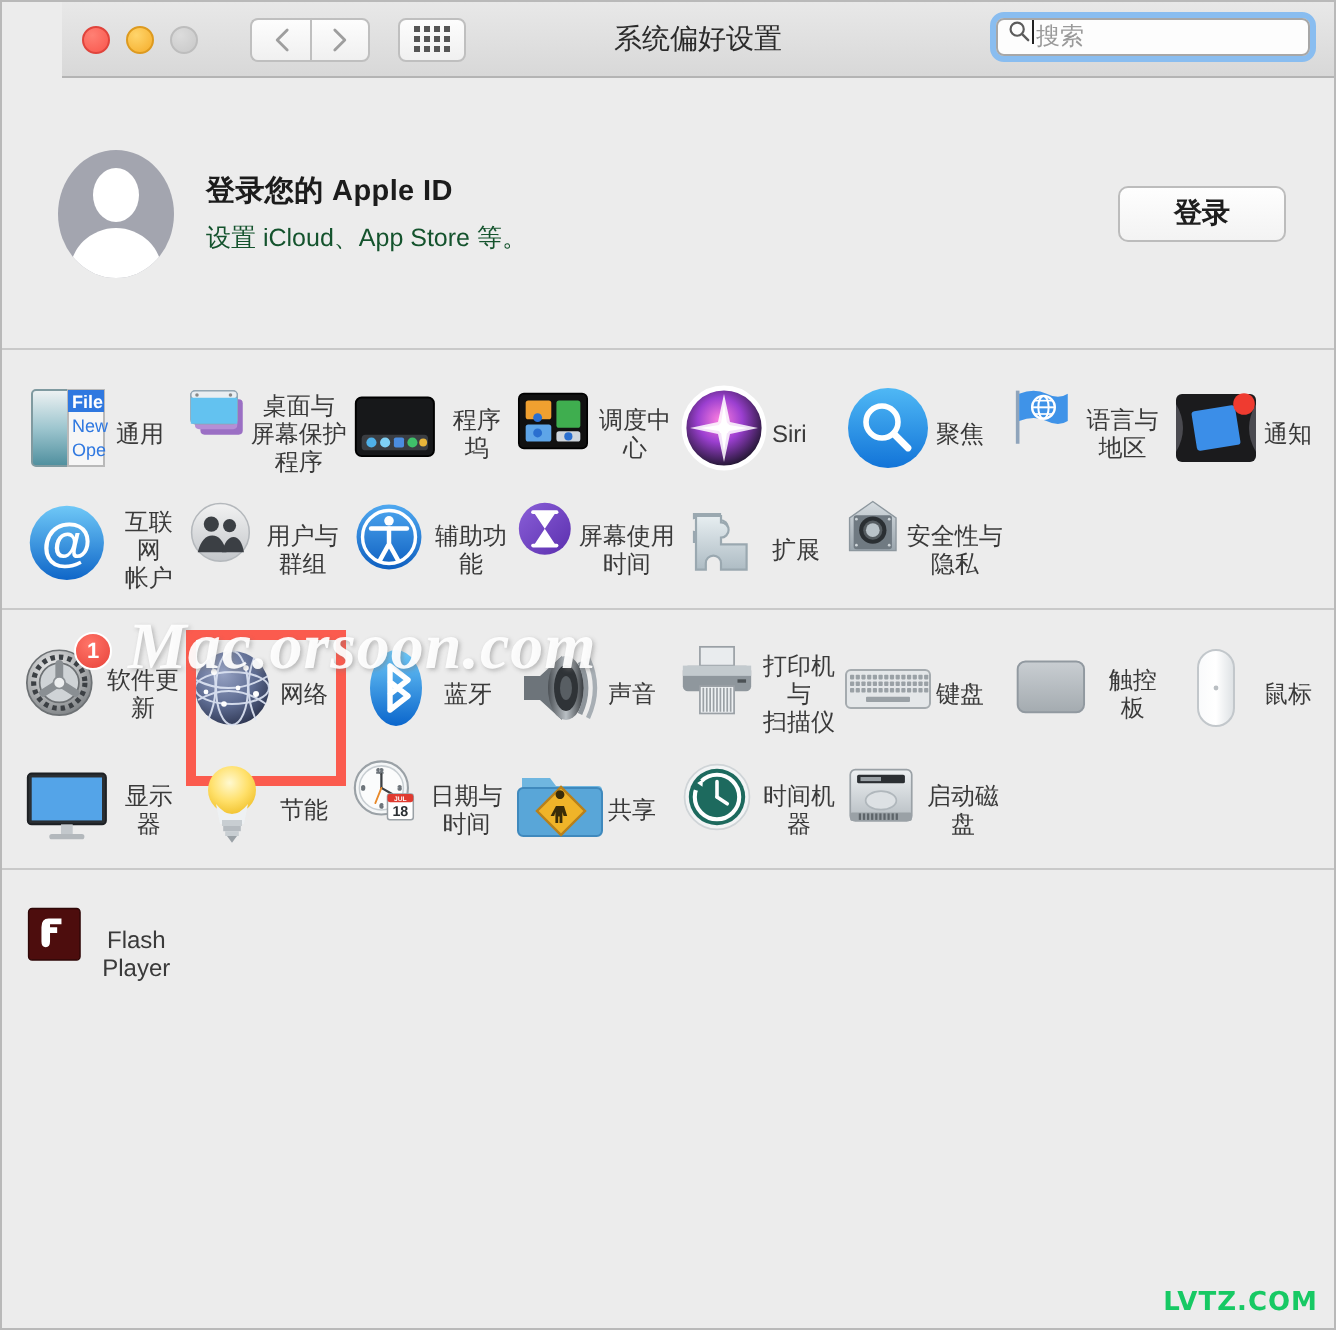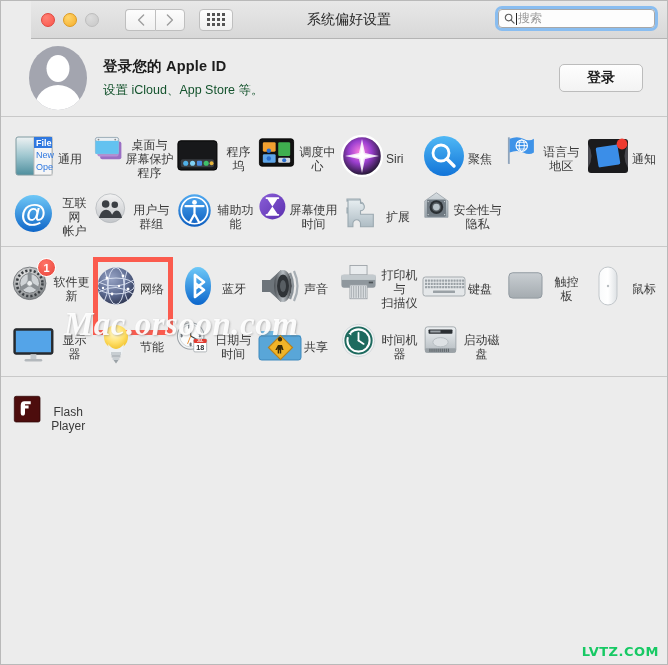--- a/index.html
+++ b/index.html
@@ -77,36 +77,36 @@
     position:absolute; inset:0;
     border: 3px solid #89bdf0;
     border-radius: 7px;
     box-sizing: border-box;
   }
   .search-field {
     position:absolute; left:3px; top:3px; right:3px; bottom:3px;
     background: #fdfdfd;
     border: 1px solid #a7a7a7;
     border-radius: 4px;
-    display:flex; align-items:center;
+    display:flex; align-items:flex-start;
     box-sizing: border-box;
   }
   .mag {
     margin-left: 5px; margin-right: 1px;
     width: 11px; height: 11px; flex: 0 0 auto;
   }
   .caret {
     width: 1px; height: 12px; background: #222; margin-right:1px;
   }
   .search-ph { font-size: 12px; color: #9a9a9a; }
 
   
   .appleid {
     position: relative;
-    height: 78px;
+    height: 136px;
     background: #ececec;
     display: flex; align-items: center;
     border-bottom: 1px solid #c9c9c9;
     box-sizing: border-box;
   }
   .avatar {
     margin-left: 28px;
     width: 58px; height: 64px;
     border-radius: 50%;
     background: #a3a5af;

